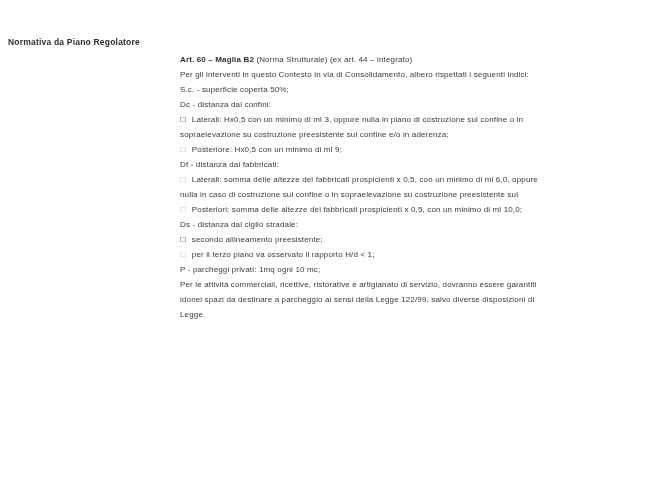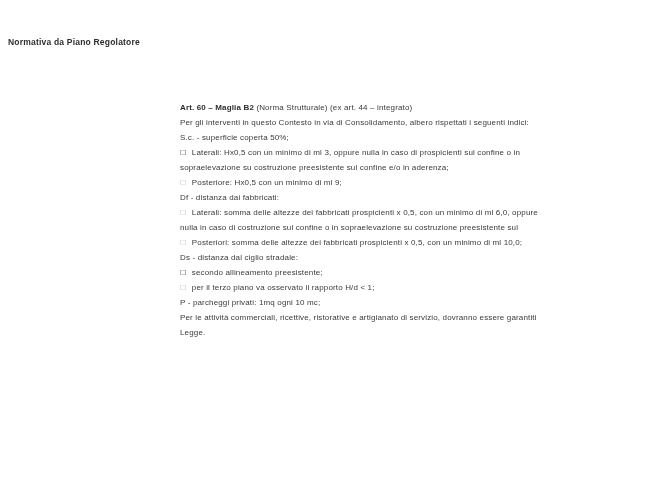--- a/index.html
+++ b/index.html
@@ -24,21 +24,20 @@
     font-size: 8.5px;
     font-weight: bold;
     color: #2e2e2e;
     letter-spacing: 0.2px;
   }
   .doc-body {
     position: absolute;
     top: 52px;
     left: 180px;
     width: 360px;
-    margin-top: 48px;
   }
   .line {
     height: 15px;
     line-height: 15px;
     font-size: 8px;
     white-space: nowrap;
     letter-spacing: 0.15px;
   }
   .line .bold {
     font-weight: bold;
@@ -68,23 +67,28 @@
     
     
     <span class="normal">Per gli interventi in questo Contesto in via di Consolidamento, albero rispettati i seguenti indici:</span>
   </div>
       <div class="line">
     
     
     <span class="normal">S.c. - superficie coperta 50%;</span>
   </div>
       <div class="line">
+    
+    
+    <span class="normal">Dc - distanza dai confini:</span>
+  </div>
+      <div class="line">
     <span class="bullet dark">☐</span>
     
-    <span class="normal">Laterali: Hx0,5 con un minimo di ml 3, oppure nulla in caso di prospicienti sul confine o in</span>
+    <span class="normal">Laterali: Hx0,5 con un minimo di ml 3, oppure nulla in piano di costruzione sul confine o in</span>
   </div>
       <div class="line">
     
     
     <span class="normal">sopraelevazione su costruzione preesistente sul confine e/o in aderenza;</span>
   </div>
       <div class="line">
     <span class="bullet light">☐</span>
     
     <span class="normal">Posteriore: Hx0,5 con un minimo di ml 9;</span>
@@ -130,16 +134,21 @@
     <span class="normal">P - parcheggi privati: 1mq ogni 10 mc;</span>
   </div>
       <div class="line">
     
     
     <span class="normal">Per le attività commerciali, ricettive, ristorative e artigianato di servizio, dovranno essere garantiti</span>
   </div>
       <div class="line">
     
     
+    <span class="normal">idonei spazi da destinare a parcheggio ai sensi della Legge 122/99, salvo diverse disposizioni di</span>
+  </div>
+      <div class="line">
+    
+    
     <span class="normal">Legge.</span>
   </div>
     </div>
 </div>
 
 </body></html>

